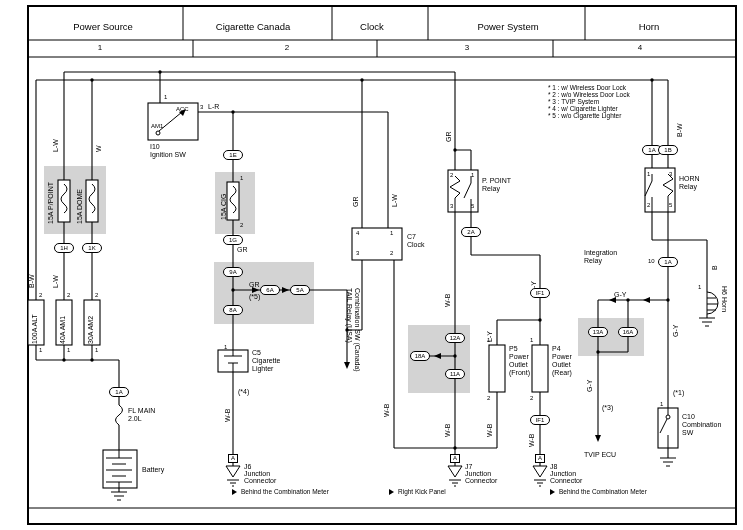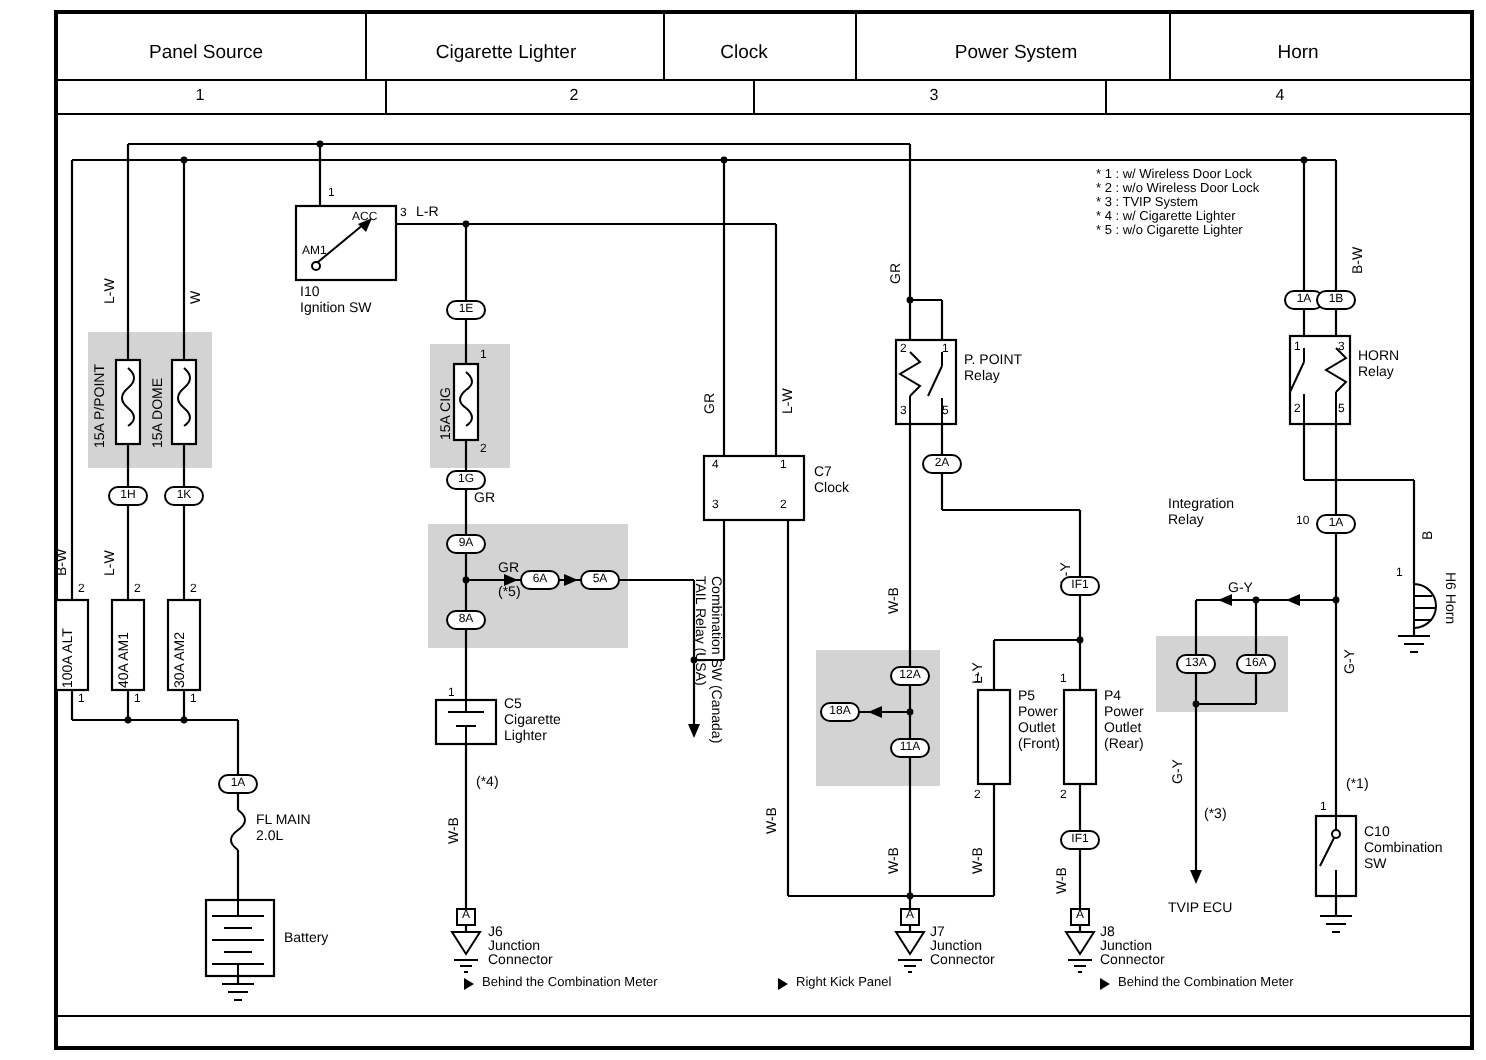--- a/index.html
+++ b/index.html
@@ -137,22 +137,22 @@
     <path d="M282 287 L289 290 L282 293 Z"></path>
     <path d="M344 362 L350 362 L347 369 Z"></path>
     <path d="M441 353 L434 356 L441 359 Z"></path>
     <path d="M650 297 L643 300 L650 303 Z"></path>
     <path d="M616 297 L609 300 L616 303 Z"></path>
     <path d="M595 435 L601 435 L598 442 Z"></path>
     <path d="M186 109 L179 112 L183 116 Z"></path>
   </g>
 </svg>
 
-<div class="hd" style="left:103px;top:21px">Panel Source</div>
-<div class="hd" style="left:253px;top:21px">Cigarette Lighter</div>
+<div class="hd" style="left:103px;top:21px">Power Source</div>
+<div class="hd" style="left:253px;top:21px">Cigarette Canada</div>
 <div class="hd" style="left:372px;top:21px">Clock</div>
 <div class="hd" style="left:508px;top:21px">Power System</div>
 <div class="hd" style="left:649px;top:21px">Horn</div>
 <div class="num" style="left:100px;top:43px">1</div>
 <div class="num" style="left:287px;top:43px">2</div>
 <div class="num" style="left:467px;top:43px">3</div>
 <div class="num" style="left:640px;top:43px">4</div>
 
 <div class="note" style="left:548px;top:84px">* 1 : w/ Wireless Door Lock</div>
 <div class="note" style="left:548px;top:91px">* 2 : w/o Wireless Door Lock</div>

